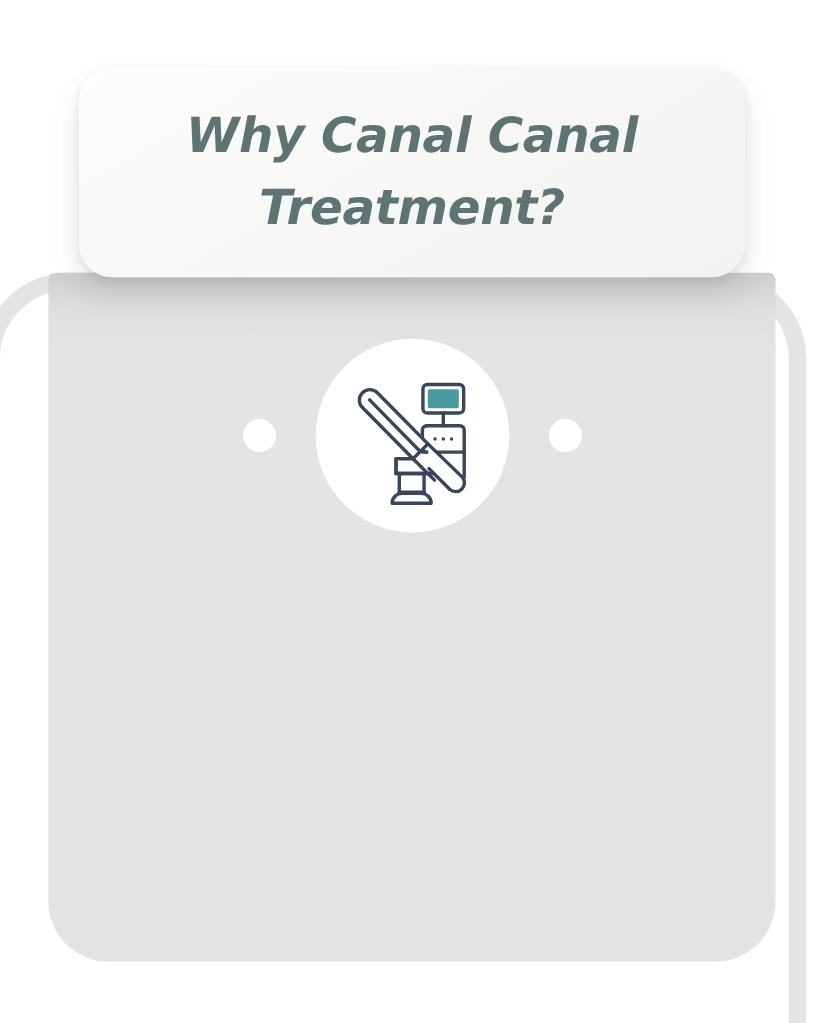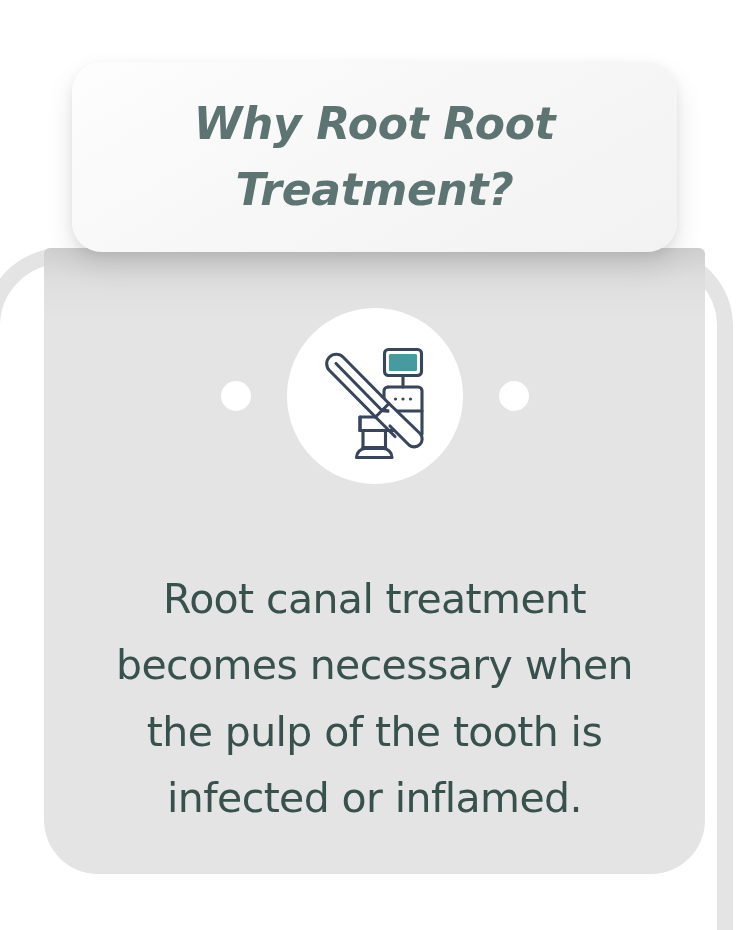--- a/index.html
+++ b/index.html
@@ -188,19 +188,18 @@
           <path d="M51 114.5 H73.5"></path>
 
           <path d="M44.5 124.5 a9 9 0 0 1 9 -9 h17.5 a9 9 0 0 1 9 9 Z" fill="#ffffff"></path>
         </svg>
       </span>
     </div>
 
     <div class="side-dot"></div>
   </div>
 
-  <p class="body-copy">Root canal treatment becomes necessary when the pulp of the tooth is infected or inflamed.</p>
 
   <div class="title-card">
-    <h1 class="title-text">Why Root Root Treatment?</h1>
+    <h1 class="title-text">Why Canal Canal Treatment?</h1>
   </div>
 
 </div>
 
 </body></html>

